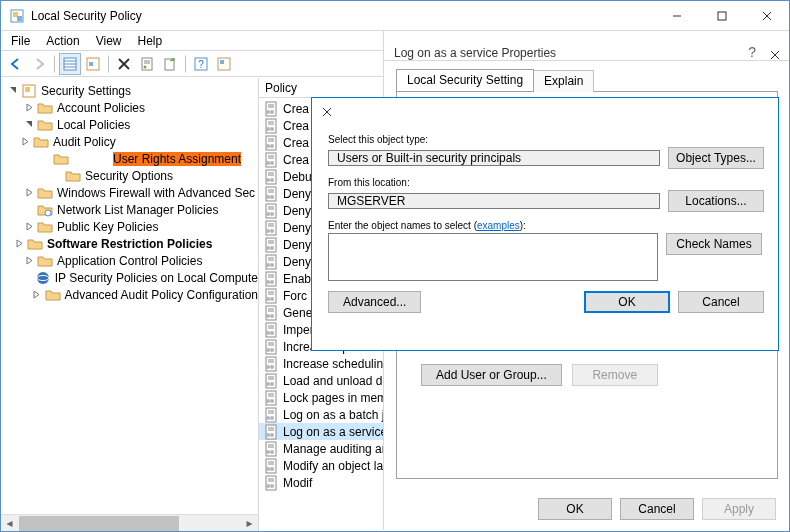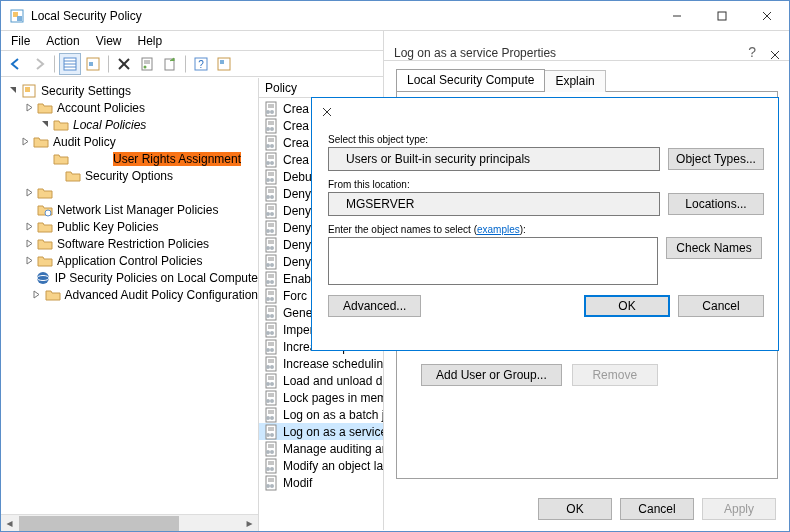--- a/index.html
+++ b/index.html
@@ -51,21 +51,21 @@
   .wbtn.default { border:1px solid #0078d7; box-shadow:0 0 0 1px #0078d7 inset;}
 
   
   .seldlg { position:absolute; left:310px; top:96px; width:468px; height:254px; background:#fff; border:1px solid #0078d7; box-shadow: none; z-index:5;}
   .seldlg .stitle { height:28px; display:flex; align-items:center; padding:0 10px;}
   .seldlg .stitle .t { flex:1;}
   .seldlg .stitle .close svg { width:10px; height:10px;}
   .seldlg .sbody { padding:4px 14px 0 16px; }
   .seldlg .lbl { font-size:10px; margin-top:4px; margin-bottom:2px;}
   .seldlg .fieldrow { display:flex; align-items:center; gap:8px; }
-  .seldlg .txt { flex:1; height:24px; border:1px solid #7a7a7a; background:#f0f0f0; padding:2px 17px; font-size:12px; }
+  .seldlg .txt { flex:1; height:16px; border:1px solid #7a7a7a; background:#f0f0f0; padding:2px 8px; font-size:12px; }
   .seldlg .rbtn { width:96px; height:22px; background:#e1e1e1; border:1px solid #adadad; font-size:12px;}
   .seldlg .names { width:330px; height:48px; border:1px solid #7a7a7a; font-size:12px; padding:2px 4px; resize:none;}
   .seldlg .link { color:#0066cc; text-decoration:underline;}
   .seldlg .bottomrow { display:flex; gap:8px; margin-top:10px; align-items:center;}
   .seldlg .bottomrow .spacer { flex:1;}
 
   svg { display:block; }
 </style>
 </head>
 <body>
@@ -192,21 +192,21 @@
               <path d="M2 1 L7 4.5 L2 8 Z" fill="none" stroke="#777"></path>
             </svg>
           </span>
           <span class="ficon">
             <svg width="16" height="16" viewBox="0 0 16 16">
               <path d="M1 4 L6 4 L7 6 L15 6 L15 13 L1 13 Z" fill="#f7d38a" stroke="#c89a4c"></path>
             </svg>
           </span>
           <span class="label">Account Policies</span>
         </div>
-        <div class="row" style="padding-left: 36px; font-style: italic;">
+        <div class="row" style="padding-left: 20px;">
           <span class="exp">
             <svg width="9" height="9" viewBox="0 0 9 9">
               <path d="M1 1 L7 1 L1 7 Z" fill="#595959" transform="rotate(90 4 4)"></path>
             </svg>
           </span>
           <span class="ficon">
             <svg width="16" height="16" viewBox="0 0 16 16">
               <path d="M1 4 L6 4 L7 6 L15 6 L15 13 L1 13 Z" fill="#f7d38a" stroke="#c89a4c"></path>
             </svg>
           </span>
@@ -247,20 +247,21 @@
           <span class="exp">
             <svg width="9" height="9" viewBox="0 0 9 9">
               <path d="M2 1 L7 4.5 L2 8 Z" fill="none" stroke="#777"></path>
             </svg>
           </span>
           <span class="ficon">
             <svg width="16" height="16" viewBox="0 0 16 16">
               <path d="M1 4 L6 4 L7 6 L15 6 L15 13 L1 13 Z" fill="#f7d38a" stroke="#c89a4c"></path>
             </svg>
           </span>
+          <span class="label">Windows Firewall with Advanced Sec</span>
         </div>
         <div class="row" style="padding-left: 20px;">
           <span class="exp"></span>
           <span class="ficon">
             <svg width="16" height="16" viewBox="0 0 16 16">
               <path d="M1 4 L6 4 L7 6 L15 6 L15 13 L1 13 Z" fill="#f7d38a" stroke="#c89a4c"></path>
               <circle cx="11" cy="11" r="3" fill="#fff" stroke="#5a8ecf"></circle>
             </svg>
           </span>
           <span class="label">Network List Manager Policies</span>
@@ -271,21 +272,21 @@
               <path d="M2 1 L7 4.5 L2 8 Z" fill="none" stroke="#777"></path>
             </svg>
           </span>
           <span class="ficon">
             <svg width="16" height="16" viewBox="0 0 16 16">
               <path d="M1 4 L6 4 L7 6 L15 6 L15 13 L1 13 Z" fill="#f7d38a" stroke="#c89a4c"></path>
             </svg>
           </span>
           <span class="label">Public Key Policies</span>
         </div>
-        <div class="row" style="padding-left: 20px;">
+        <div class="row" style="padding-left: 10px; font-weight: bold;">
           <span class="exp">
             <svg width="9" height="9" viewBox="0 0 9 9">
               <path d="M2 1 L7 4.5 L2 8 Z" fill="none" stroke="#777"></path>
             </svg>
           </span>
           <span class="ficon">
             <svg width="16" height="16" viewBox="0 0 16 16">
               <path d="M1 4 L6 4 L7 6 L15 6 L15 13 L1 13 Z" fill="#f7d38a" stroke="#c89a4c"></path>
             </svg>
           </span>
@@ -627,21 +628,21 @@
       <span class="help">?</span>
       <span class="close">
           <svg width="10" height="10" viewBox="0 0 10 10">
             <line x1="1" y1="1" x2="9" y2="9" stroke="#333"></line>
             <line x1="9" y1="1" x2="1" y2="9" stroke="#333"></line>
           </svg>
         </span>
     </div>
     <div class="pbody">
       <div class="tabs">
-        <div class="tab">Local Security Compute</div>
+        <div class="tab">Local Security Setting</div>
         <div class="tab inactive">Explain</div>
       </div>
       <div class="tabbody">
         <div class="augbtns">
           <button class="wbtn" style="min-width:130px">Add User or Group...</button>
           <button class="wbtn disabled" style="min-width:86px">Remove</button>
         </div>
       </div>
     </div>
     <div class="pbtns">

